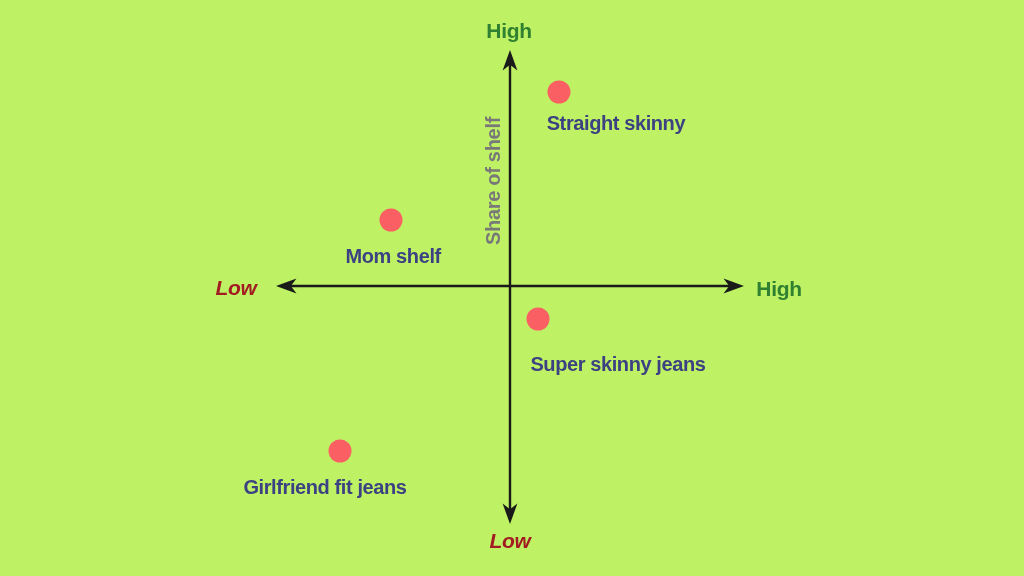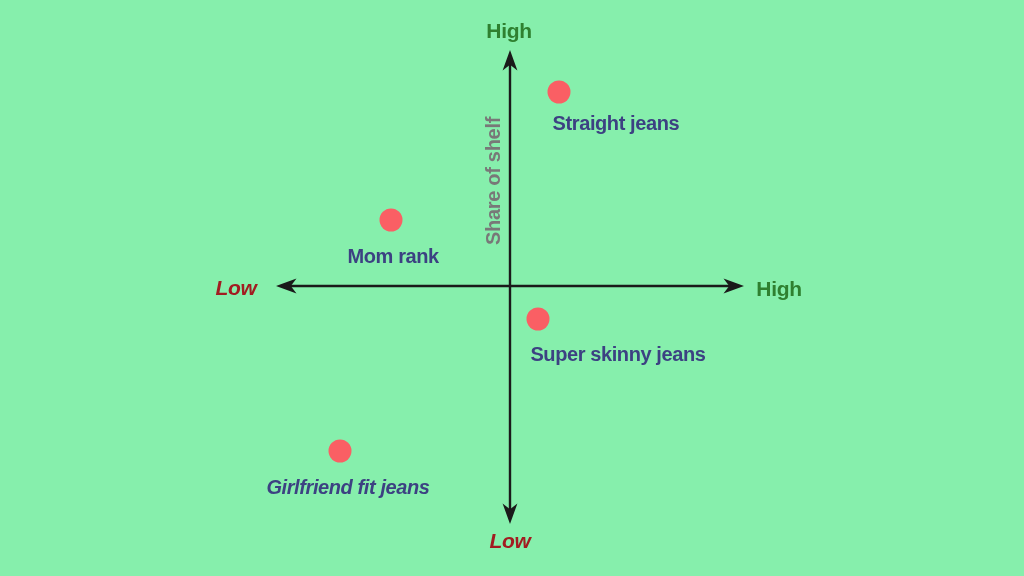--- a/index.html
+++ b/index.html
@@ -59,43 +59,43 @@
     transform: translate(-50%, -50%);
     white-space: nowrap;
     color: var(--point-label-color);
     font-size: 20px;
     letter-spacing: -0.4px;
   }
 </style>
 </head>
 <body>
 
-<div class="stage" style="--point-color: #fa5f64; --point-label-color: #3c4182; --axis-title-color: #787878; --high-color: #2f8030; --low-color: #a21c21; background: #86efac; text-align: center;">
+<div class="stage" style="--point-color: #fa5f64; --point-label-color: #3c4182; --axis-title-color: #787878; --high-color: #2f8030; --low-color: #a21c21; background: #bef264; text-align: center;">
 
   <svg class="axes-svg" width="1024" height="576" viewBox="0 0 1024 576" aria-hidden="true">
     <line class="axis-line" x1="510" y1="64" x2="510" y2="510" stroke="#1a1a1a" stroke-width="2.4"></line>
     <line class="axis-line" x1="290" y1="286" x2="730" y2="286" stroke="#1a1a1a" stroke-width="2.4"></line>
     <polygon class="arrow-head" points="510,50 502.6,70.5 510,64.8 517.4,70.5" fill="#1a1a1a"></polygon>
     <polygon class="arrow-head" points="510,524 502.6,503.5 510,509.2 517.4,503.5" fill="#1a1a1a"></polygon>
     <polygon class="arrow-head" points="276,286 296.5,278.6 290.8,286 296.5,293.4" fill="#1a1a1a"></polygon>
     <polygon class="arrow-head" points="744,286 723.5,278.6 729.2,286 723.5,293.4" fill="#1a1a1a"></polygon>
   </svg>
 
   <div class="end-label high" style="left:509px; top:31px;">High</div>
   <div class="end-label low" style="left:510px; top:541px;">Low</div>
   <div class="end-label low" style="left:236px; top:288px;">Low</div>
   <div class="end-label high" style="left:779px; top:289px;">High</div>
 
   <div class="axis-title vertical" style="left:493px; top:181px;">Share of shelf</div>
 
   <div class="dot" style="left: 558.93px; top: 92.48px;"></div>
-  <div class="point-label" style="left: 615.93px; top: 123.48px;">Straight jeans</div>
+  <div class="point-label" style="left: 615.93px; top: 123.48px;">Straight skinny</div>
 
   <div class="dot" style="left: 391.17px; top: 219.92px;"></div>
-  <div class="point-label" style="left: 393.17px; top: 255.92px;">Mom rank</div>
+  <div class="point-label" style="left: 393.17px; top: 255.92px;">Mom shelf</div>
 
   <div class="dot" style="left: 537.96px; top: 319.04px;"></div>
-  <div class="point-label" style="left: 617.96px; top: 354px;">Super skinny jeans</div>
+  <div class="point-label" style="left: 617.96px; top: 364px;">Super skinny jeans</div>
 
   <div class="dot" style="left: 339.91px; top: 451.2px;"></div>
-  <div class="point-label" style="left: 348px; top: 487.2px; font-style: italic;">Girlfriend fit jeans</div>
+  <div class="point-label" style="left: 325px; top: 487.2px;">Girlfriend fit jeans</div>
 
 </div>
 
 </body></html>

